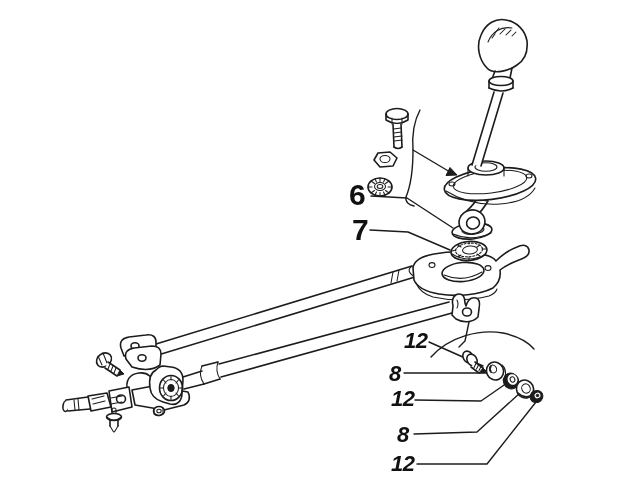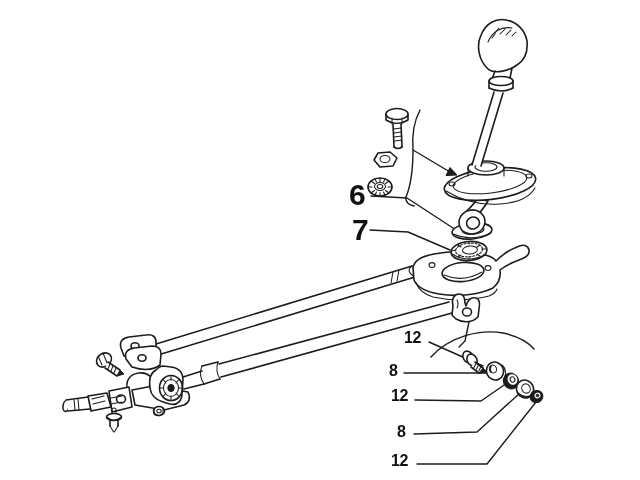--- a/index.html
+++ b/index.html
@@ -14,21 +14,21 @@
   .sf { stroke:#1c1c1c; stroke-width:1.6; fill:#ffffff; stroke-linecap:round; stroke-linejoin:round; }
   .thin { stroke-width:1.05; }
   .leader { stroke:#1c1c1c; stroke-width:1.4; fill:none; stroke-linecap:round; stroke-linejoin:round; }
   .dark { fill:#1c1c1c; stroke:#1c1c1c; stroke-width:1; }
   .serr { stroke-dasharray:2 1.7; }
   .callout {
     position:absolute; color:#111111; font-weight:700; line-height:1;
     letter-spacing:-0.5px; user-select:none;
   }
   .big   { font-size:30px; }
-  .small { font-size:16px; }
+  .small { font-size:22px;font-style:italic; }
   .lbl-6   { left:349px; top:180px; }
   .lbl-7   { left:352px; top:215px; }
   .lbl-12a { left:404px; top:330px; }
   .lbl-8a  { left:389px; top:363px; }
   .lbl-12b { left:391px; top:388px; }
   .lbl-8b  { left:397px; top:424px; }
   .lbl-12c { left:391px; top:453px; }
 </style>
 </head>
 <body>

